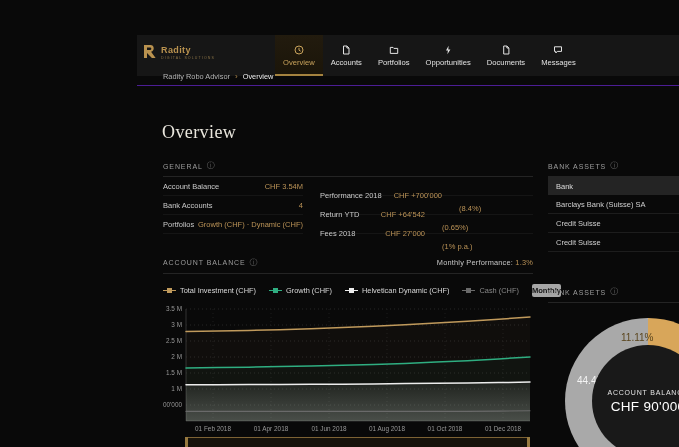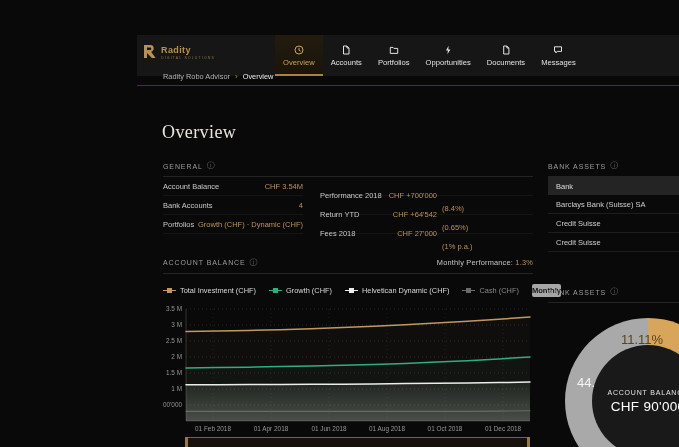--- a/index.html
+++ b/index.html
@@ -33,21 +33,21 @@
   
   #general{position:absolute;left:163px;top:162px;width:370px;}
   .g-cols{display:flex;justify-content:space-between;}
   .g-left{width:140px;}
   .g-right{width:213px;}
   .g-row{display:flex;justify-content:space-between;align-items:center;height:18px;
          font-size:7.5px;border-bottom:1px solid rgba(255,255,255,.05);}
   .g-row .lbl{color:#c9c9c9;white-space:nowrap;}
   .g-row .val{color:#bb9357;white-space:nowrap;text-align:right;}
   .g-row3{display:grid;grid-template-columns:auto 1fr 96px;align-items:center;height:18px;
-          font-size:7.5px;border-bottom:1px solid rgba(255,255,255,.05);}
+          font-size:7.5px;border-bottom:1px solid rgba(255,255,255,.05);gap:12px;}
   .g-row3 .lbl{color:#c9c9c9;white-space:nowrap;}
   .g-row3 .val{color:#bb9357;text-align:right;white-space:nowrap;}
   .g-row3 .pct{color:#bb9357;padding-left:5px;white-space:nowrap;margin-top:27px;}
   
   #balance{position:absolute;left:163px;top:258px;width:370px;}
   .bal-head-right{margin-left:auto;font-size:7.4px;color:#c7c7c7;letter-spacing:.2px;}
   .legend{display:flex;align-items:center;gap:13px;margin-top:10px;font-size:7.4px;color:#d9d9d9;}
   .legend-item{display:flex;align-items:center;gap:4px;cursor:pointer;white-space:nowrap;}
   .lg-mark{position:relative;width:13px;height:5px;}
   .lg-mark .ln{position:absolute;left:0;top:2px;width:13px;height:1px;}
@@ -65,21 +65,21 @@
   .bank-hrow{height:18px;display:flex;align-items:center;padding-left:8px;background:#242424;
              font-size:7.5px;color:#dcdcdc;margin-top:0;cursor:pointer;}
   .bank-row{height:18px;display:flex;align-items:center;padding-left:8px;font-size:7.5px;
             color:#cfcfcf;border-bottom:1px solid #1d1d1d;cursor:pointer;white-space:nowrap;}
   #assets-chart{position:absolute;left:548px;top:288px;width:131px;height:159px;}
   .donut{position:absolute;left:17px;top:30px;width:166px;height:166px;border-radius:50%;cursor:pointer;}
   .hole{position:absolute;left:27px;top:27px;width:112px;height:112px;border-radius:50%;background:#191919;
         display:flex;flex-direction:column;align-items:center;justify-content:center;gap:3px;}
   .hole .cl{font-size:7px;letter-spacing:.8px;color:#e3e3e3;}
   .hole .cv{font-size:13.5px;color:#ffffff;letter-spacing:.3px;}
-  .slice-lbl{position:absolute;font-size:13px;}
+  .slice-lbl{position:absolute;font-size:10px;}
   .sl-0{left:56px;top:14px;color:#5a451d;}
   .sl-2{left:76px;top:118px;color:#ececec;}
   .sl-3{left:12px;top:57px;color:#f4f4f4;}
 </style>
 </head>
 <body>
 
 <div id="stage">
 
   <header class="topbar">

